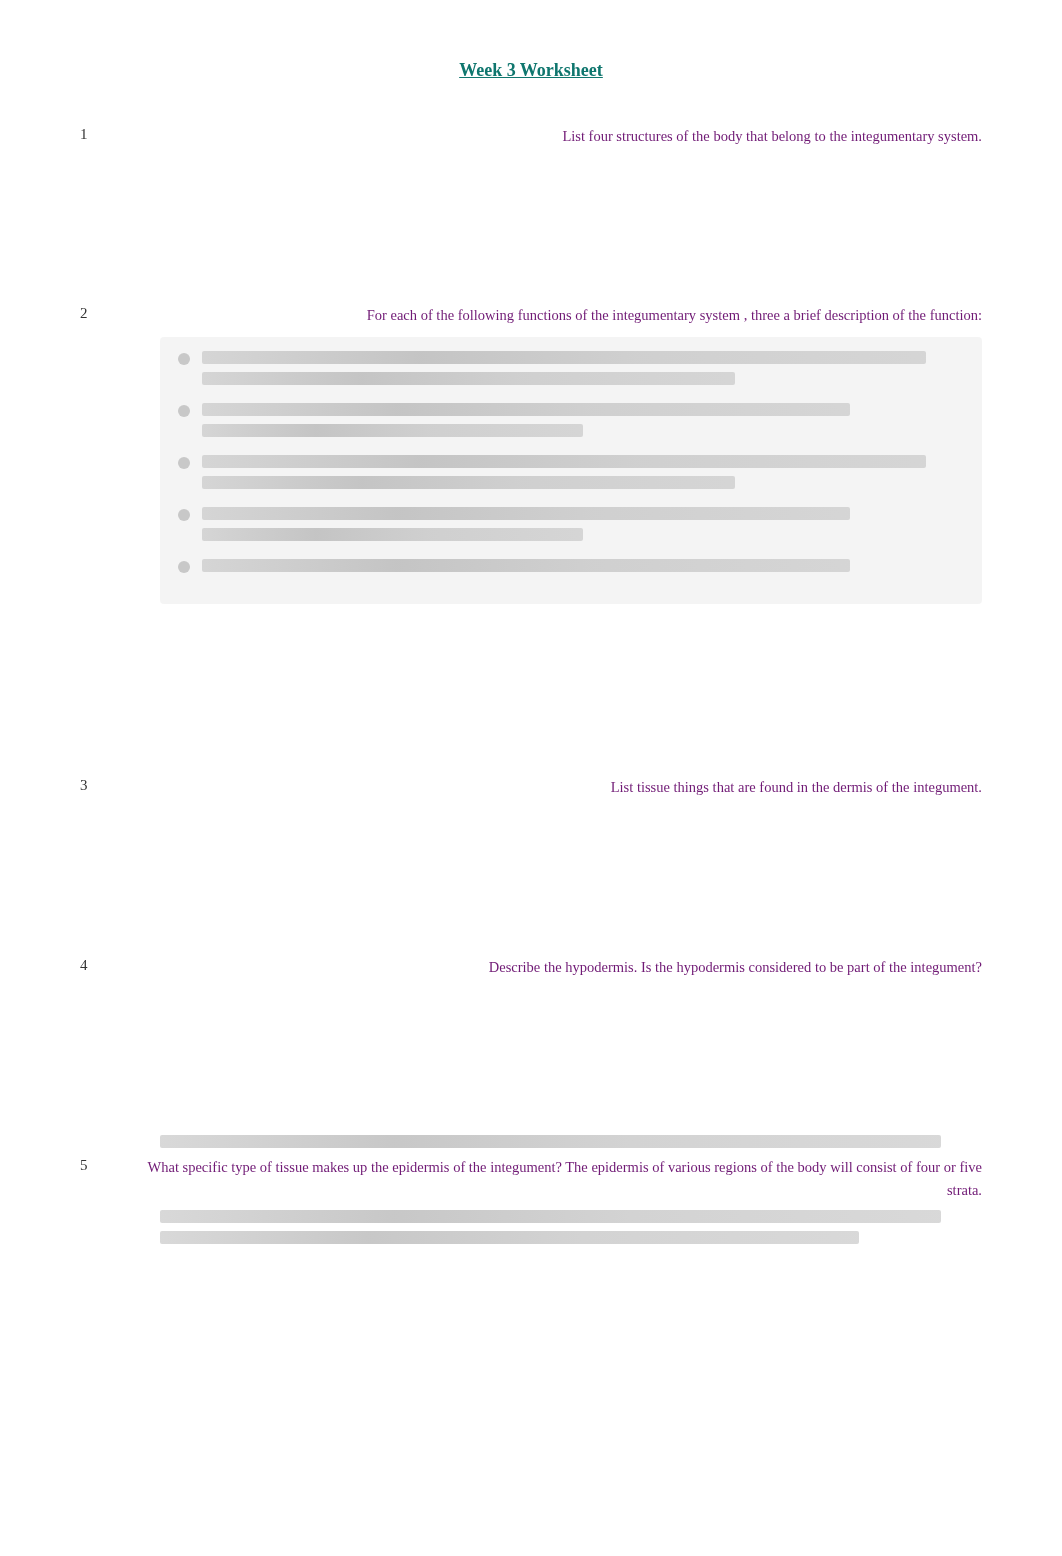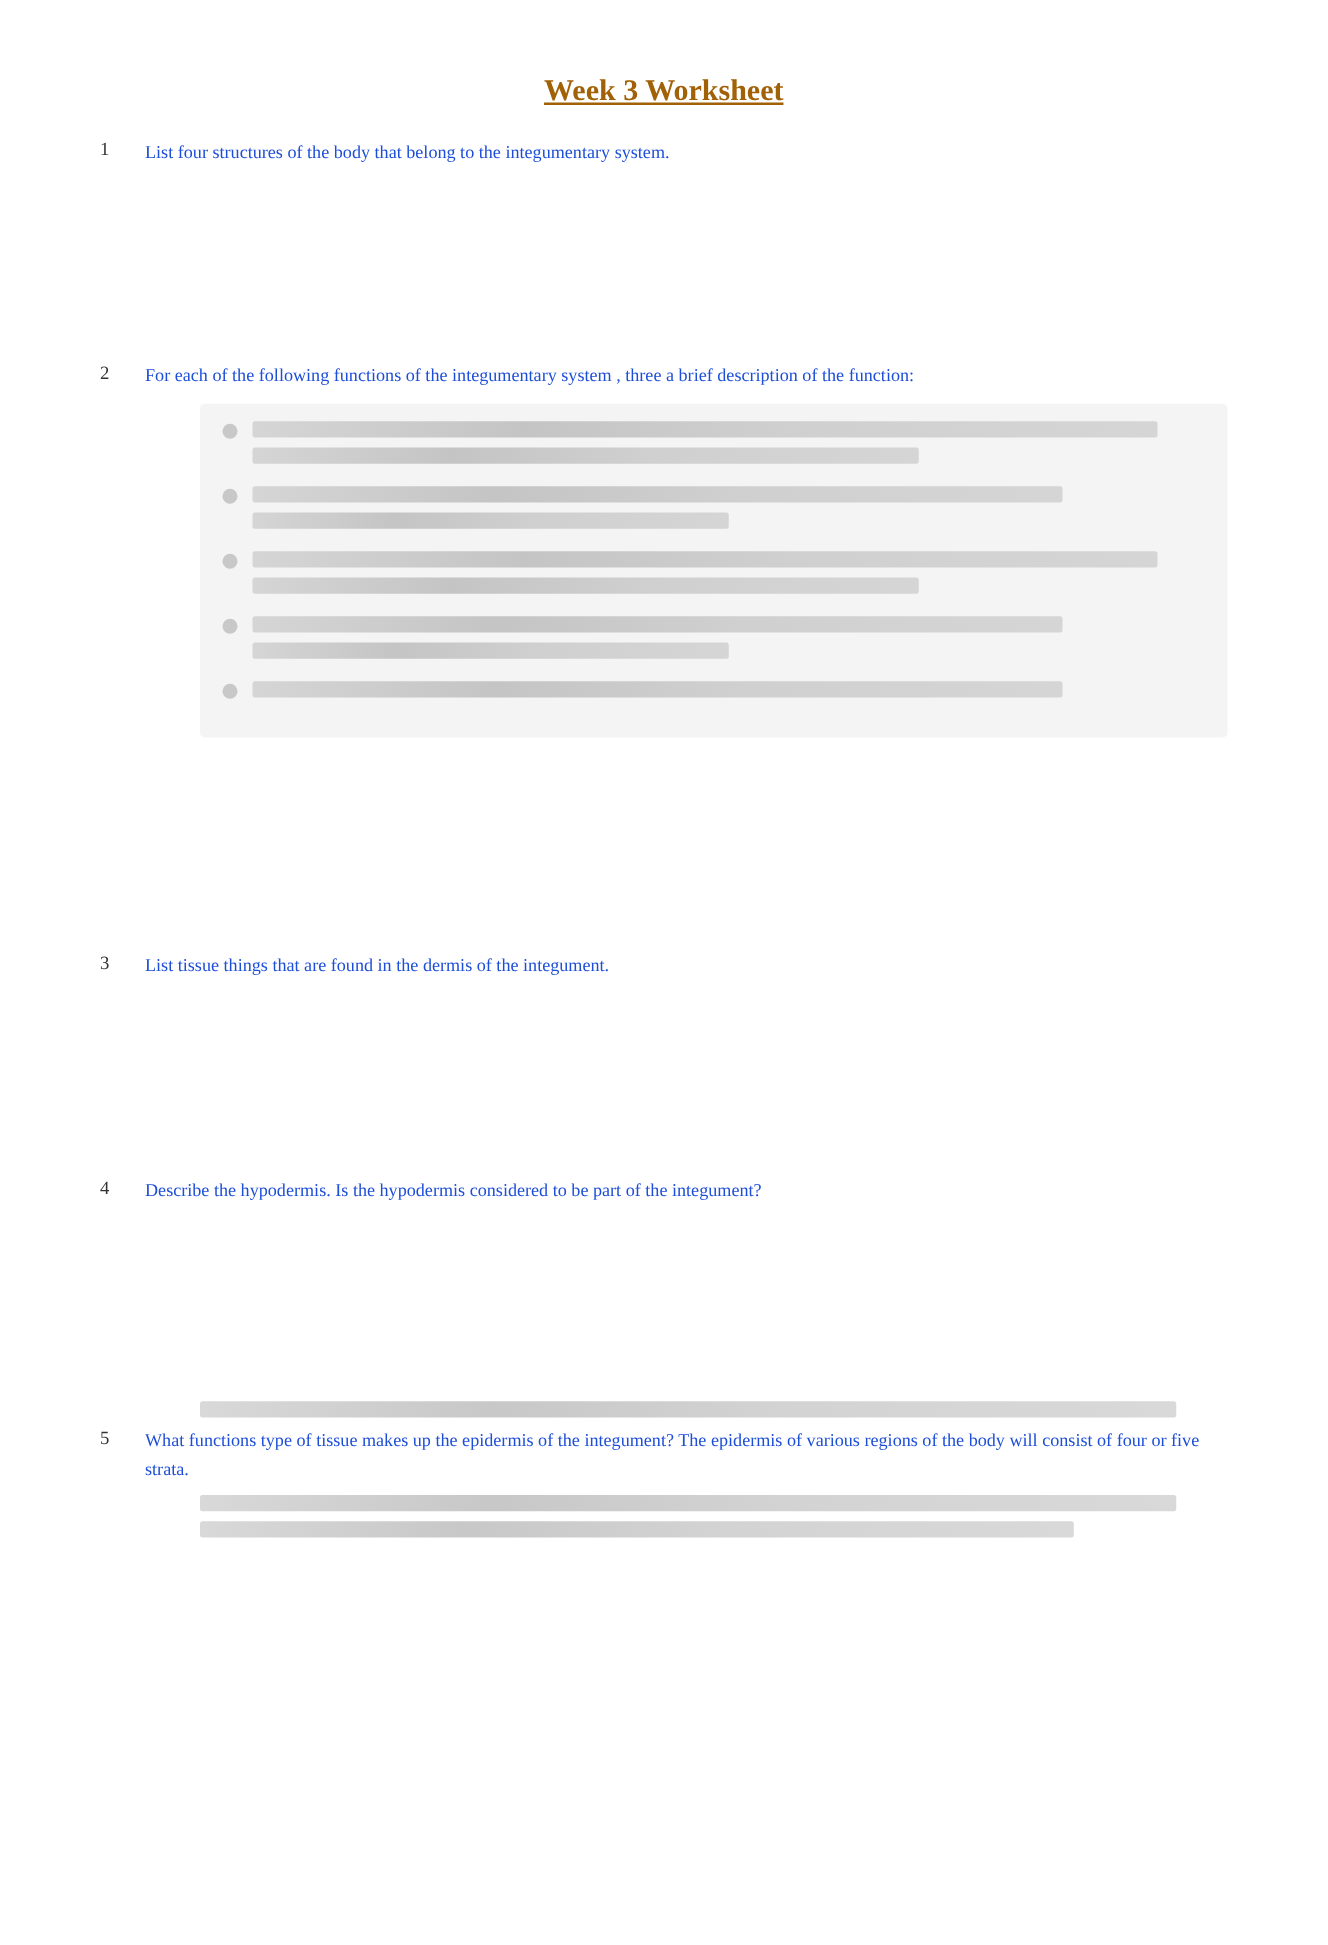--- a/index.html
+++ b/index.html
@@ -12,24 +12,24 @@
       background: #ffffff;
       font-family: Georgia, 'Times New Roman', serif;
       color: #333;
       width: 1062px;
       min-height: 1556px;
       padding: 60px 80px;
     }
 
     .page-title {
       text-align: center;
-      font-size: 24px;
+      font-size: 18px;
       font-weight: bold;
-      color: #a16207;
-      margin-bottom: 24px;
+      color: #0f766e;
+      margin-bottom: 44px;
       text-decoration: underline;
     }
 
     .question-block {
       margin-bottom: 36px;
     }
 
     .question-row {
       display: flex;
       align-items: flex-start;
@@ -38,23 +38,24 @@
 
     .question-number {
       font-size: 15px;
       color: #333;
       min-width: 20px;
       padding-top: 1px;
     }
 
     .question-text {
       font-size: 14.5px;
-      color: #1d4ed8;
+      color: #701a75;
       line-height: 1.6;
       flex: 1;
+      text-align: right;
     }
 
     .answer-space-lg {
       height: 120px;
     }
 
     .blurred-line {
       height: 13px;
       background: linear-gradient(90deg, #c8c8c8 0%, #b0b0b0 30%, #c0c0c0 60%, #c8c8c8 100%);
       border-radius: 2px;
@@ -185,21 +186,21 @@
 </div>
 
 <div class="question-block">
 
   <div style="margin-left:80px; margin-bottom:8px;">
     <div class="blurred-line full"></div>
   </div>
 
   <div class="question-row">
     <span class="question-number">5</span>
-    <span class="question-text">What functions type of tissue makes up the epidermis of the integument?    The epidermis of various regions of the body will consist of four or five strata.</span>
+    <span class="question-text">What specific type of tissue makes up the epidermis of the integument?    The epidermis of various regions of the body will consist of four or five strata.</span>
   </div>
 
   <div class="blurred-bottom">
     <div class="blurred-line full"></div>
     <div class="blurred-line medium"></div>
   </div>
 
 </div>
 
 </body></html>

